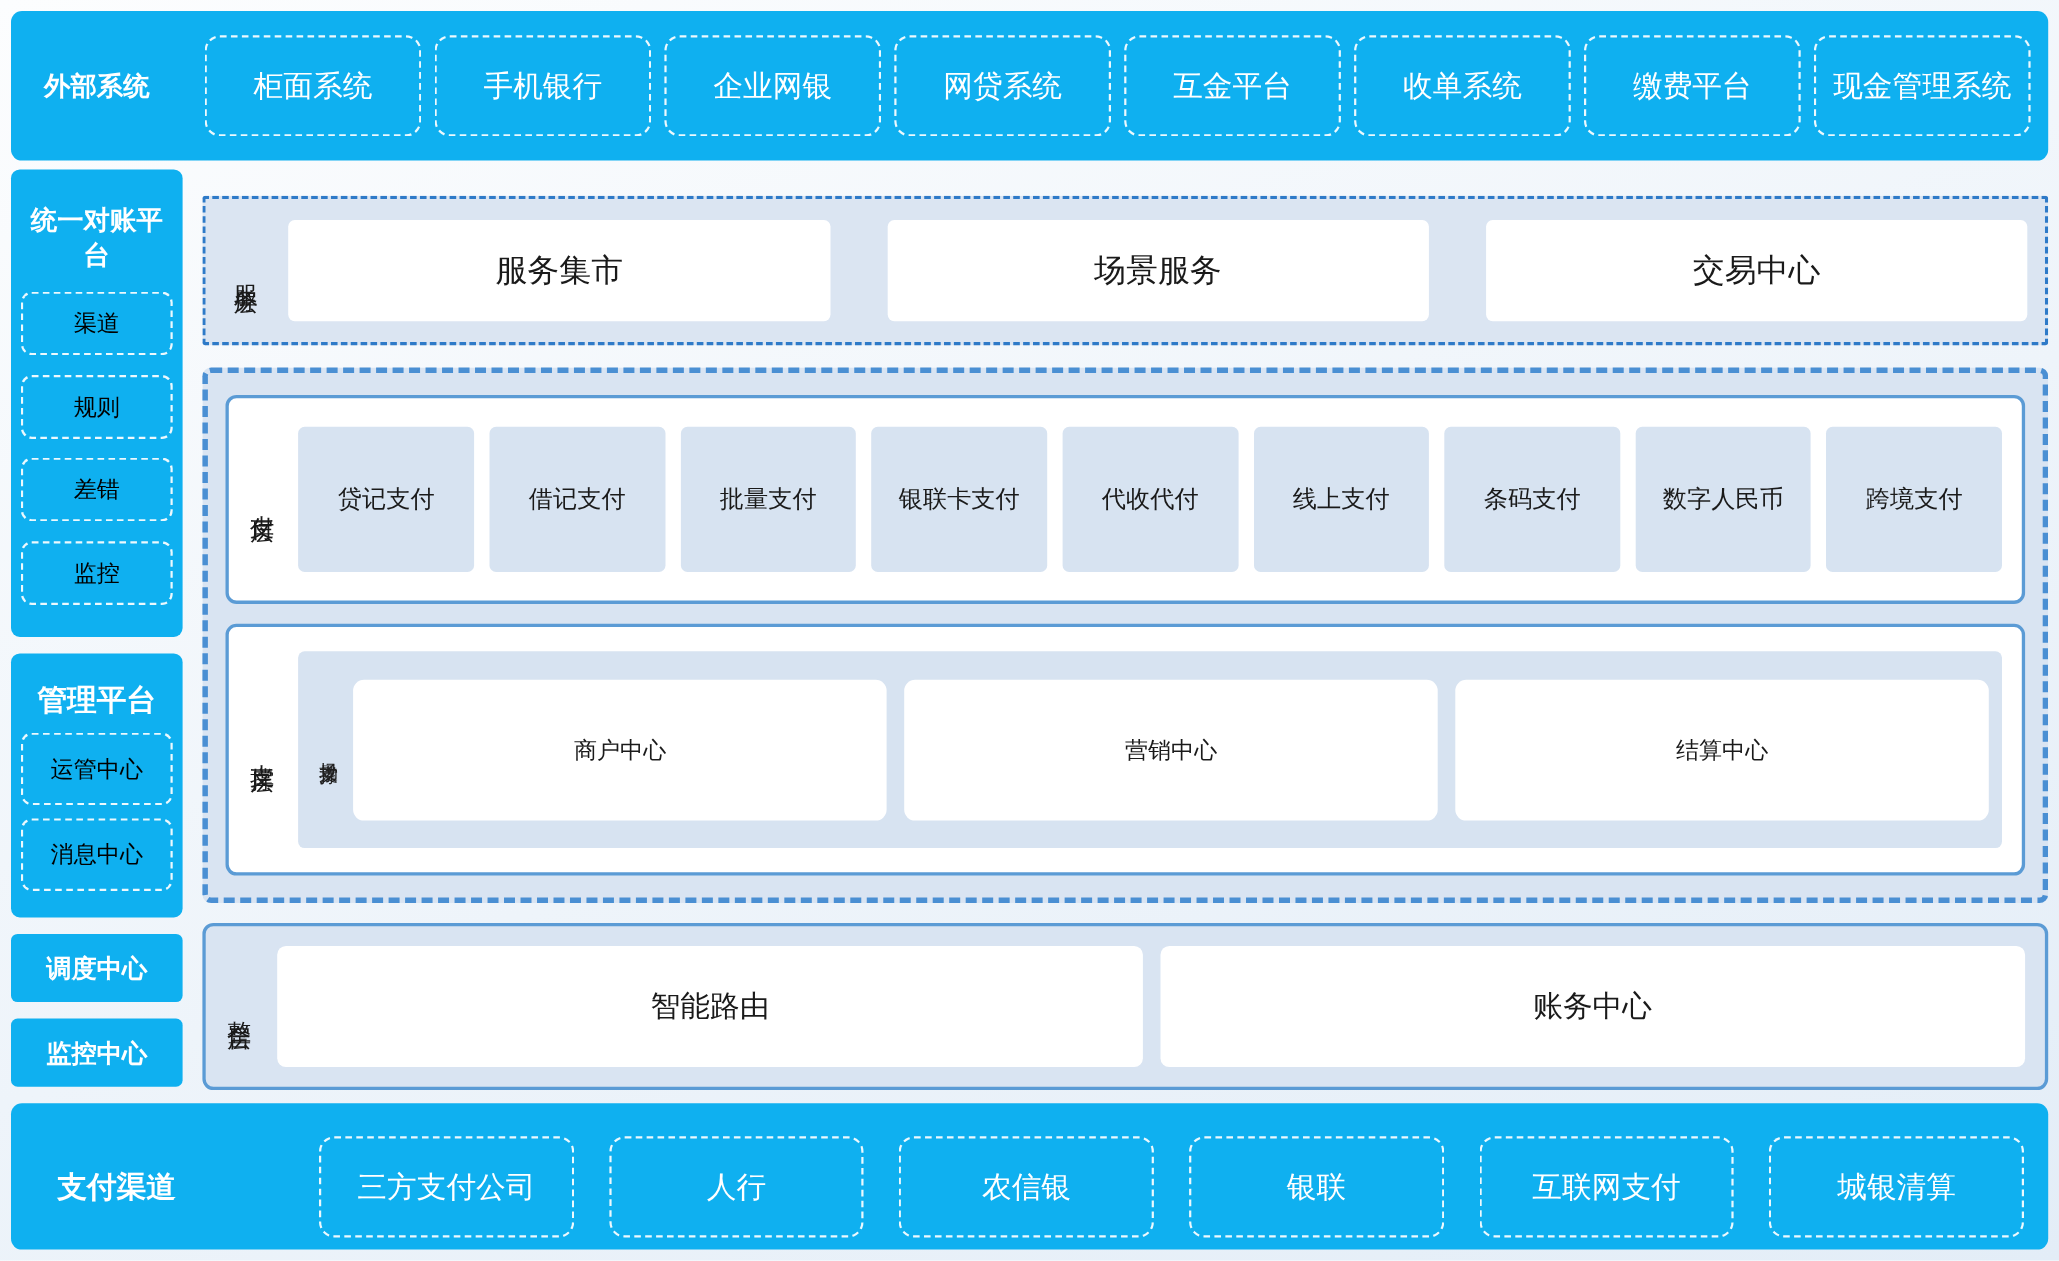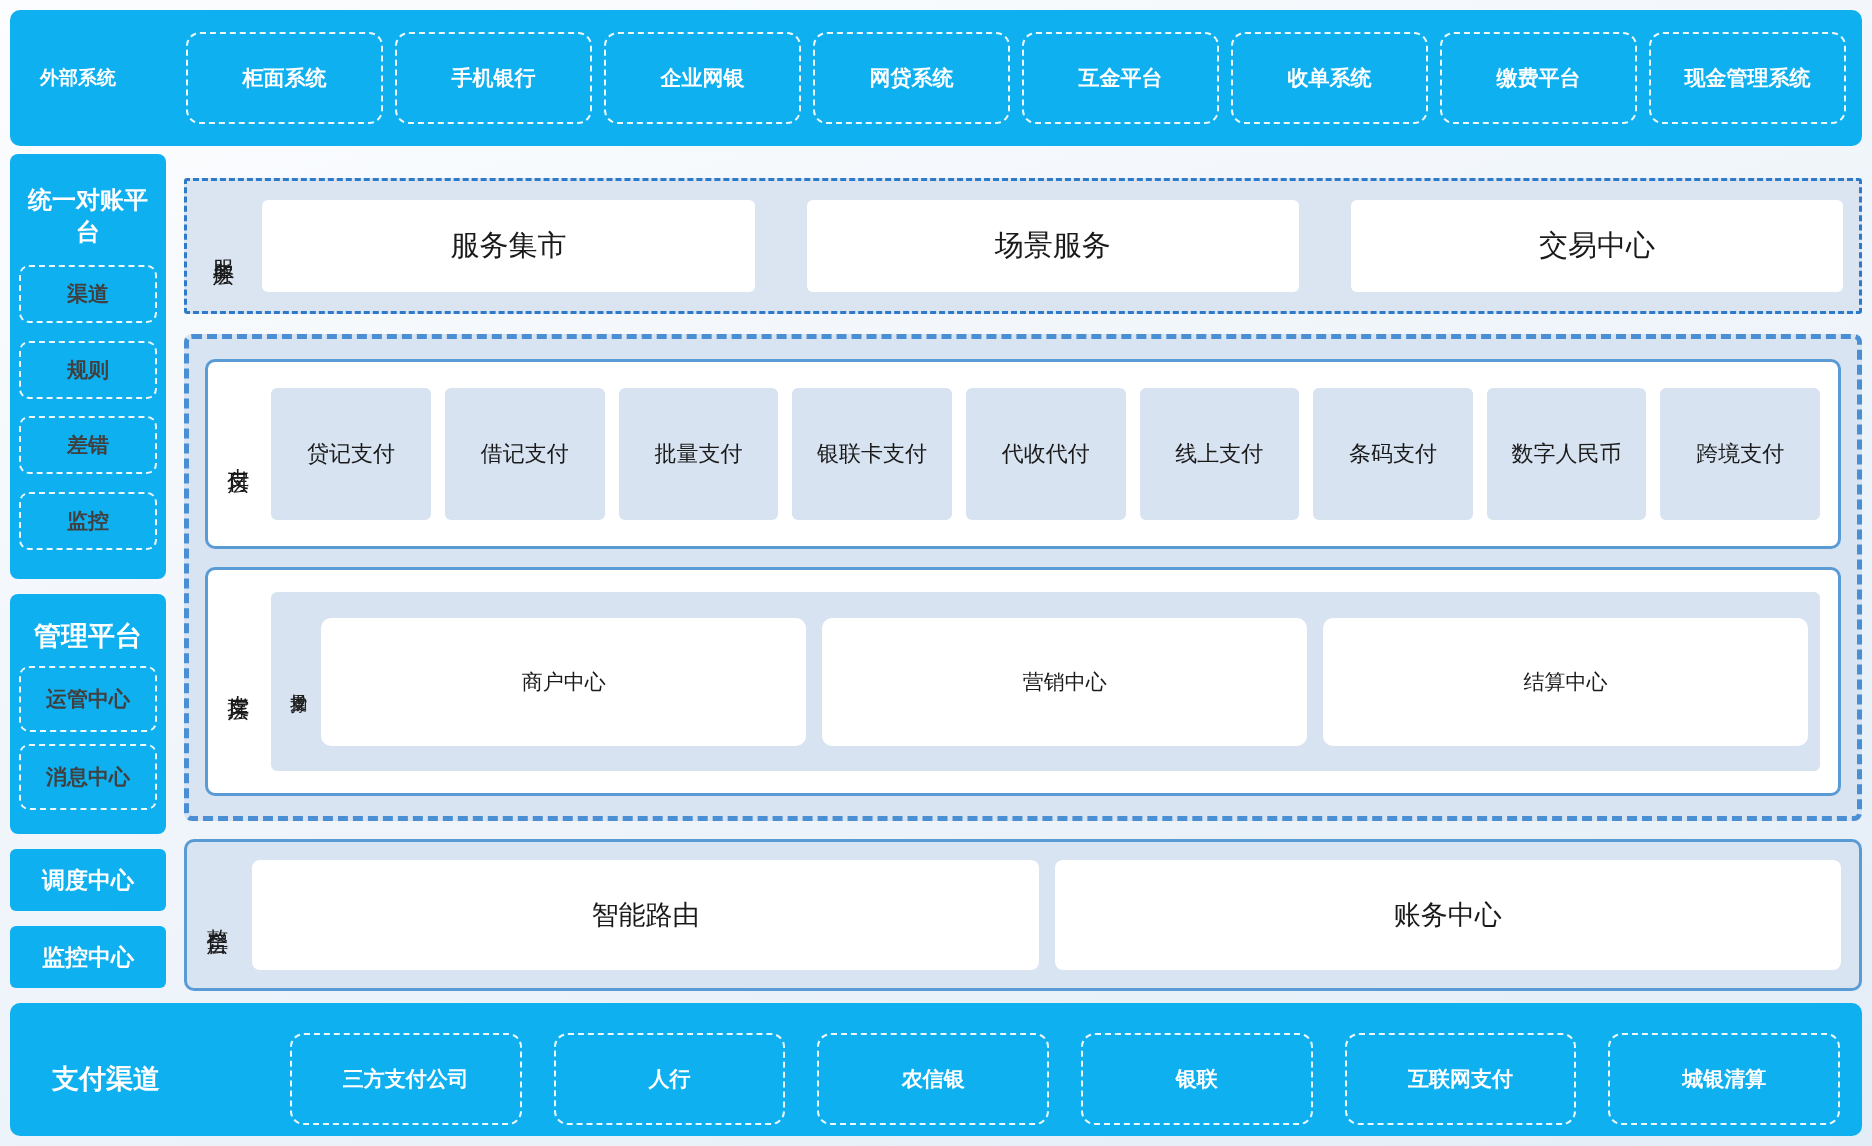--- a/index.html
+++ b/index.html
@@ -17,47 +17,47 @@
     font-family:"Liberation Sans","DejaVu Sans",sans-serif;
     background:linear-gradient(160deg,#fcfdfe 0%,#eef4fa 55%,#e3edf7 100%);
   }
   .page{width:100%;height:100%;padding:10px;display:flex;flex-direction:column;gap:8px;}
 
   
   .bar{background:var(--primary-blue);border-radius:10px;display:flex;align-items:center;flex:none;}
   .topbar{height:136px;padding:0 16px 0 30px;gap:14px;}
   .bottombar{height:133px;padding:18px 22px 0 42px;gap:30px;margin-top:4px;}
   .bar-title{color:#fff;font-weight:bold;flex:none;}
-  .topbar .bar-title{font-size:19px;width:132px;}
+  .topbar .bar-title{font-size:24px;width:132px;}
   .bottombar .bar-title{font-size:27px;width:208px;}
   .bar-items{flex:1;display:flex;gap:12px;height:92px;}
   .bottombar .bar-items{gap:32px;}
   .bar-item{
     flex:1;border:2px dashed rgba(255,255,255,.92);border-radius:14px;
-    color:#fff;font-size:21px;font-weight:bold;
+    color:#fff;font-size:27px;font-weight:normal;
     display:flex;align-items:center;justify-content:center;
   }
 
   
   .middle-row{flex:1;display:flex;gap:18px;min-height:0;}
 
   
   .sidebar{width:156px;flex:none;display:flex;flex-direction:column;gap:15px;}
   .side-box{
     background:var(--primary-blue);border-radius:8px;padding:12px 9px;
     display:flex;flex-direction:column;justify-content:space-evenly;gap:0;
   }
   .side-box.recon{height:425px;}
   .side-box.mgmt{height:240px;}
   .side-title{color:#fff;font-weight:bold;text-align:center;}
   .recon .side-title{font-size:24px;letter-spacing:0px;}
   .mgmt .side-title{font-size:27px;}
   .side-item{
     border:2px dashed rgba(255,255,255,.92);border-radius:10px;height:58px;
-    color:#404040;font-size:21px;font-weight:bold;
+    color:#000000;font-size:21px;font-weight:normal;
     display:flex;align-items:center;justify-content:center;
   }
   .mgmt .side-item{height:66px;}
   .side-solid{
     background:var(--primary-blue);border-radius:6px;height:62px;flex:none;
     color:#fff;font-size:23px;font-weight:bold;
     display:flex;align-items:center;justify-content:center;
   }
 
   

